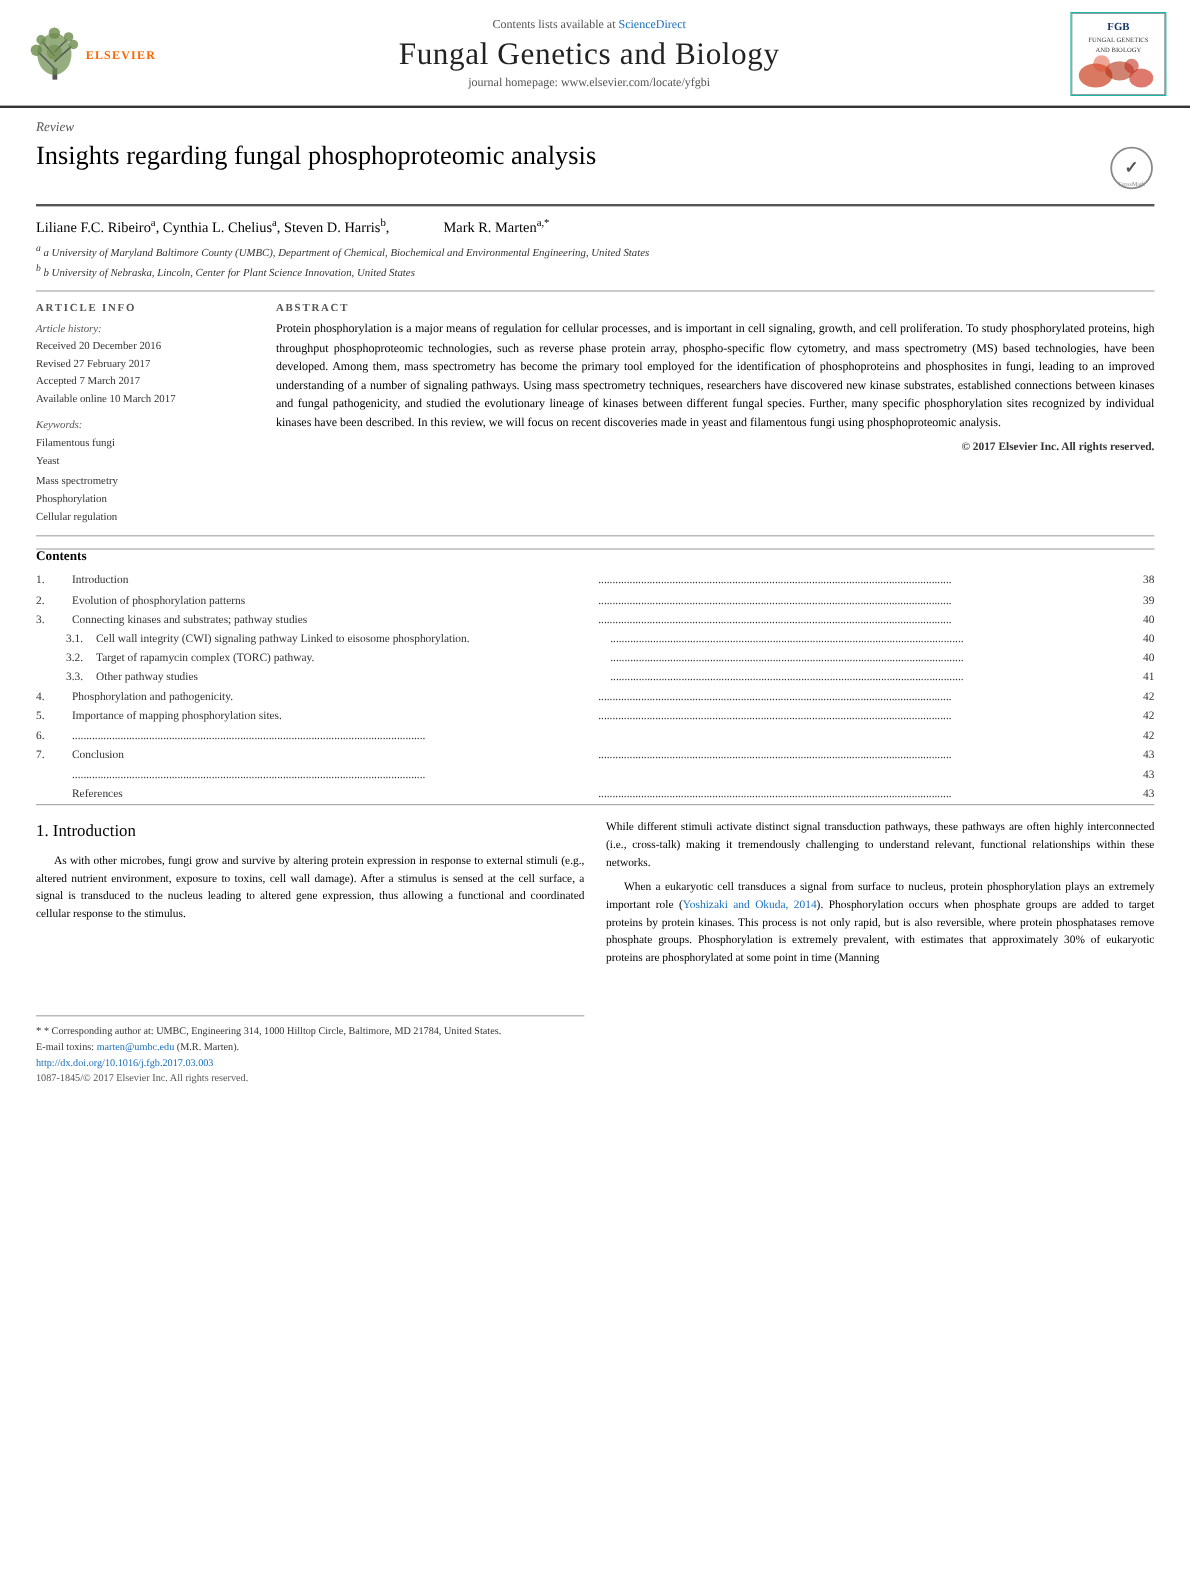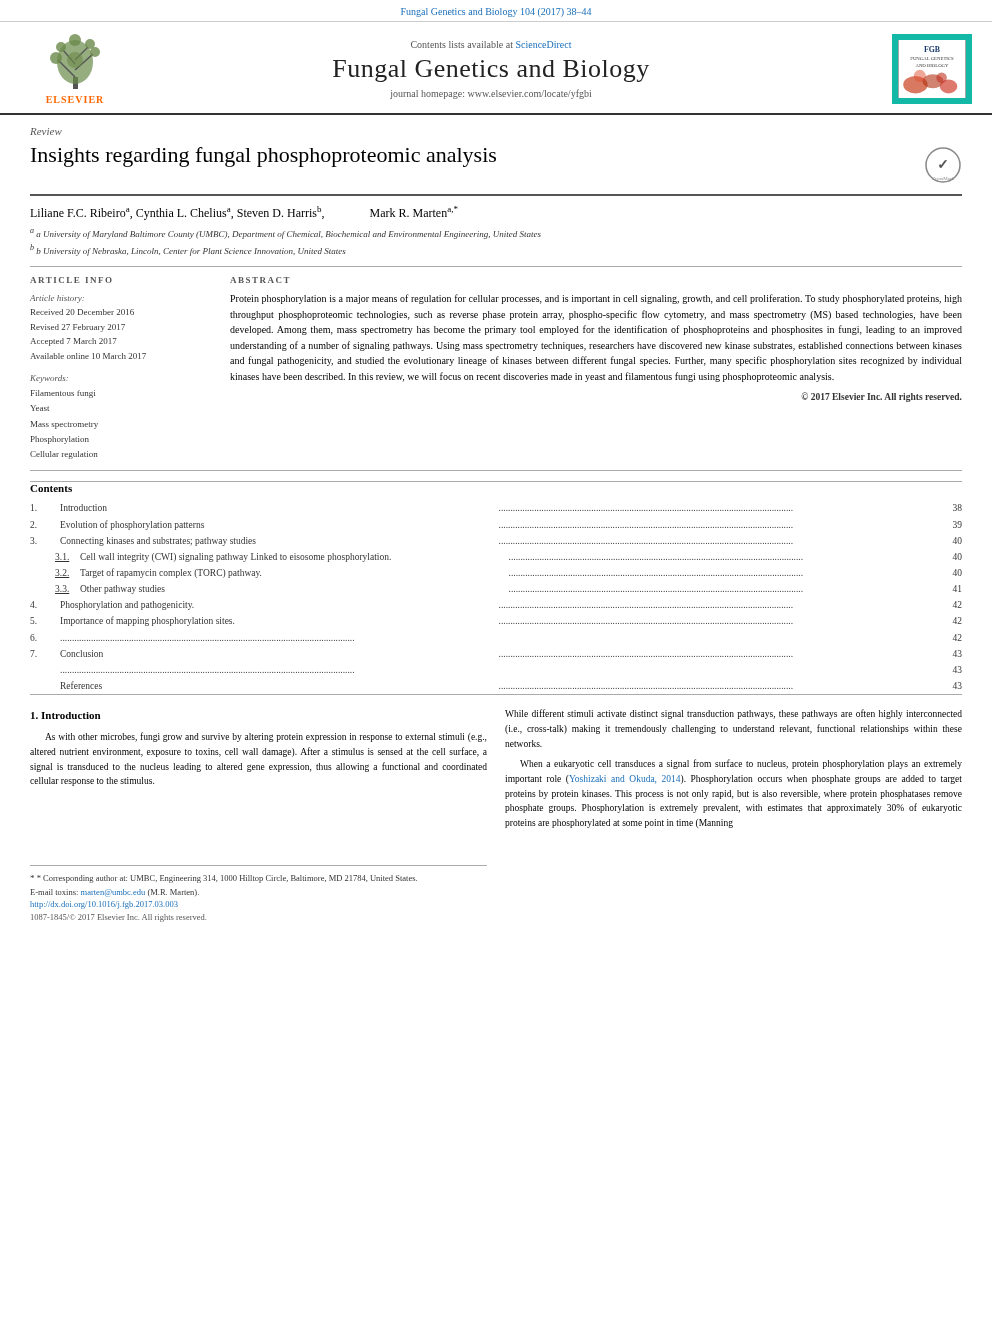--- a/index.html
+++ b/index.html
@@ -59,40 +59,40 @@
       margin-top: 4px;
     }
     .journal-header-right {
       width: 120px;
       display: flex;
       justify-content: flex-end;
     }
     
     .elsevier-logo {
       display: flex;
-      flex-direction: column;
+      flex-direction: row;
       align-items: center;
       width: 110px;
     }
     .elsevier-tree {
       width: 65px;
       height: 60px;
     }
     .elsevier-text {
       font-size: 10px;
       font-weight: bold;
       color: #ff6600;
       letter-spacing: 1px;
       margin-top: 2px;
     }
     
     .fgb-logo {
       width: 80px;
       height: 70px;
-      border: 6px solid #14b8a6;
+      border: 1px solid #14b8a6;
       display: flex;
       align-items: center;
       justify-content: center;
       font-size: 9px;
       text-align: center;
       color: #333;
       position: relative;
       overflow: hidden;
     }
     
@@ -231,21 +231,20 @@
       font-size: 9.5px;
       line-height: 1.7;
       color: #333;
     }
     .toc-num {
       min-width: 30px;
     }
     .toc-sub-num {
       min-width: 50px;
       padding-left: 18px;
-      text-decoration: underline;
     }
     .toc-text {
       flex: 1;
     }
     .toc-dots {
       flex: 1;
       overflow: hidden;
       position: relative;
     }
     .toc-dots::after {
@@ -267,22 +266,22 @@
       gap: 18px;
     }
     .body-col {
       flex: 1;
       font-size: 9.5px;
       line-height: 1.55;
       text-align: justify;
       color: #000;
     }
     .section-title {
-      font-size: 11px;
-      font-weight: bold;
+      font-size: 14px;
+      font-weight: normal;
       margin-bottom: 6px;
       color: #000;
     }
     .body-col p {
       margin-bottom: 6px;
       text-indent: 0;
     }
     .body-col p.indent {
       text-indent: 15px;
     }
@@ -309,23 +308,20 @@
     .issn-line {
       font-size: 8.5px;
       color: #555;
     }
   </style>
 </head>
 <body>
 
 <div class="page">
 
-  <div class="top-citation">
-    <span>Fungal Genetics and Biology 104 (2017) 38–44</span>
-  </div>
 
   <div class="journal-header">
 
     <div class="elsevier-logo">
       <svg class="elsevier-tree" viewBox="0 0 65 60">
 
         <rect x="30" y="45" width="5" height="12" fill="#555"></rect>
 
         <ellipse cx="32" cy="30" rx="18" ry="22" fill="#6a8a4a" opacity="0.7"></ellipse>
 

